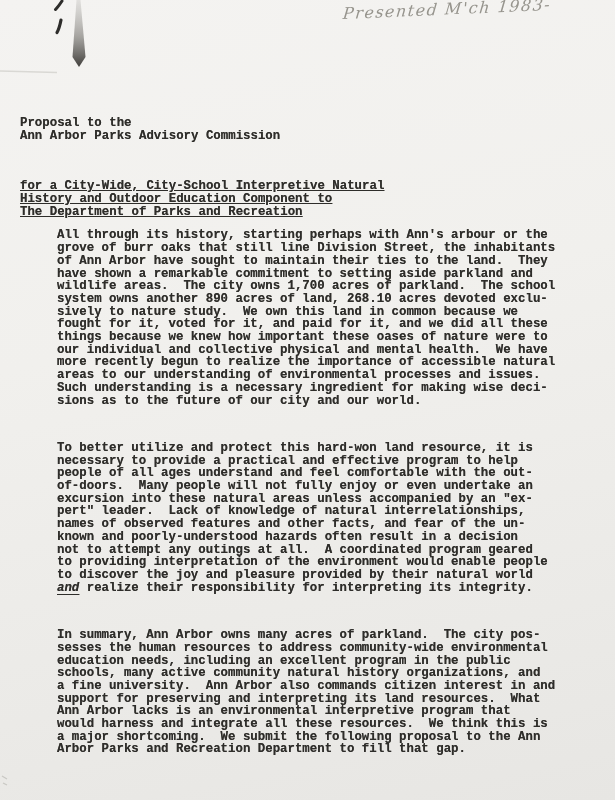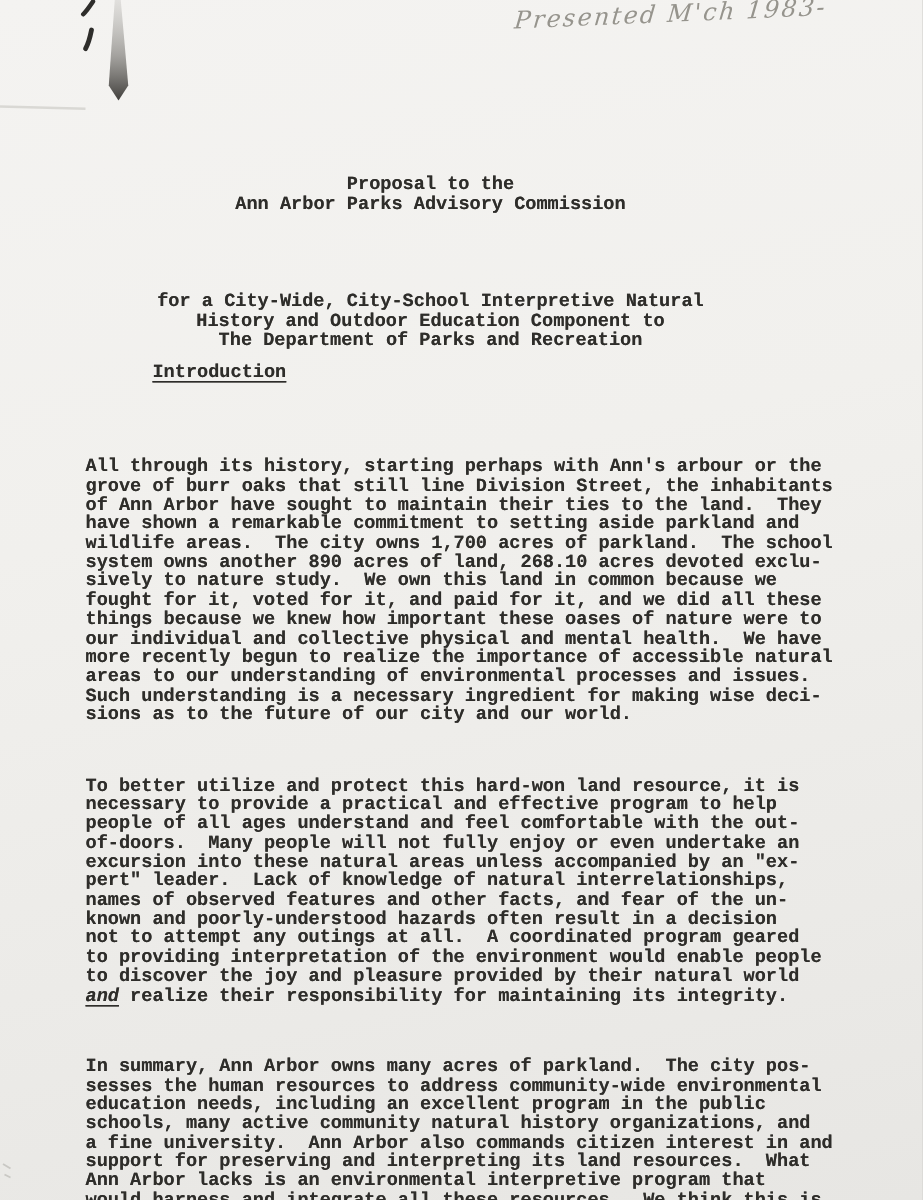--- a/index.html
+++ b/index.html
@@ -24,28 +24,28 @@
     letter-spacing: 1.5px;
     white-space: nowrap;
     transform: rotate(-2.5deg) skewX(-8deg);
     transform-origin: left top;
   }
   .title-block {
     position: absolute;
     top: 90px;
     left: 0;
     width: 574px;
-    text-align: center;
     font-size: 12.4px;
     line-height: 13.3px;
     font-weight: bold;
     white-space: pre;
     text-shadow: 0 0 0.4px rgba(45,44,40,0.7);
+    padding-left: 20px;
   }
-  .title-subject { margin-top: 25px; }
+  .title-subject { margin-top: 10px; text-decoration: underline; }
   .doc-body {
     position: absolute;
     top: 204px;
     left: 57px;
     width: 514px;
     font-size: 12.4px;
     line-height: 12.7px;
     font-weight: bold;
     white-space: pre;
     text-shadow: 0 0 0.4px rgba(45,44,40,0.7);
@@ -90,23 +90,20 @@
 
   <div class="title-block">
     <div class="title-recipient">Proposal to the
 Ann Arbor Parks Advisory Commission</div>
     <div class="title-subject">for a City-Wide, City-School Interpretive Natural
 History and Outdoor Education Component to
 The Department of Parks and Recreation</div>
   </div>
 
   <div class="doc-body">
-    <div>
-      <span class="section-heading">Introduction</span>
-    </div>
     <p class="para">All through its history, starting perhaps with Ann's arbour or the
 grove of burr oaks that still line Division Street, the inhabitants
 of Ann Arbor have sought to maintain their ties to the land.  They
 have shown a remarkable commitment to setting aside parkland and
 wildlife areas.  The city owns 1,700 acres of parkland.  The school
 system owns another 890 acres of land, 268.10 acres devoted exclu-
 sively to nature study.  We own this land in common because we
 fought for it, voted for it, and paid for it, and we did all these
 things because we knew how important these oases of nature were to
 our individual and collective physical and mental health.  We have
@@ -118,21 +115,21 @@
 necessary to provide a practical and effective program to help
 people of all ages understand and feel comfortable with the out-
 of-doors.  Many people will not fully enjoy or even undertake an
 excursion into these natural areas unless accompanied by an "ex-
 pert" leader.  Lack of knowledge of natural interrelationships,
 names of observed features and other facts, and fear of the un-
 known and poorly-understood hazards often result in a decision
 not to attempt any outings at all.  A coordinated program geared
 to providing interpretation of the environment would enable people
 to discover the joy and pleasure provided by their natural world
-</span><span class="uword">and</span><span> realize their responsibility for maintaining its integrity.</span></p>
+</span><span class="uword">and</span><span> realize their responsibility for interpreting its integrity.</span></p>
     <p class="para">In summary, Ann Arbor owns many acres of parkland.  The city pos-
 sesses the human resources to address community-wide environmental
 education needs, including an excellent program in the public
 schools, many active community natural history organizations, and
 a fine university.  Ann Arbor also commands citizen interest in and
 support for preserving and interpreting its land resources.  What
 Ann Arbor lacks is an environmental interpretive program that
 would harness and integrate all these resources.  We think this is
 a major shortcoming.  We submit the following proposal to the Ann
 Arbor Parks and Recreation Department to fill that gap.</p>

